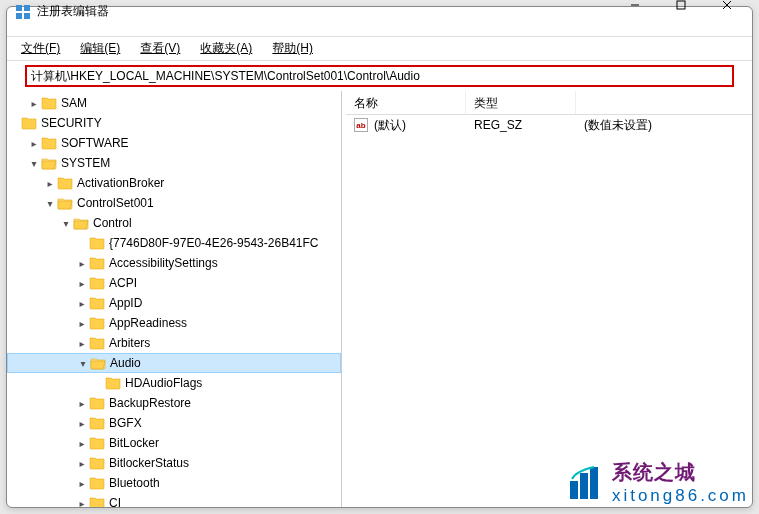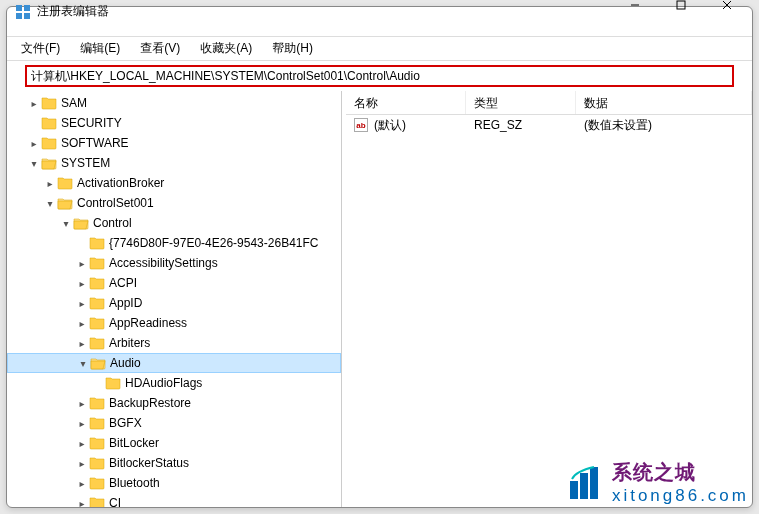--- a/index.html
+++ b/index.html
@@ -45,20 +45,21 @@
     cursor: pointer;
   }
   .menubar {
     height: 24px;
     display: flex;
     align-items: center;
     padding: 0 6px;
     border-bottom: 1px solid #ddd;
     font-size: 12px;
     gap: 4px;
+    text-decoration: underline;
   }
   .menu-item {
     padding: 2px 8px;
     cursor: pointer;
   }
   .addressbar-wrap {
     padding: 4px 18px;
   }
   .addressbar {
     width: 100%;
@@ -225,21 +226,21 @@
     <div class="tree-pane" id="tree-pane">
         <div class="row tree-row" style="padding-left:20px">
           <span class="expander">▸</span>
           <span class="folder-icon">
             <svg width="16" height="16" viewBox="0 0 16 16">
               <path d="M1 3 h5 l1 1 h8 v9 a1 1 0 0 1 -1 1 h-12 a1 1 0 0 1 -1 -1 z" fill="#ffcf4b" stroke="#d4a000" stroke-width="0.5"></path>
             </svg>
           </span>
           <span class="tree-label">SAM</span>
         </div>
-        <div class="row tree-row" style="padding-left:20px">
+        <div class="row tree-row" style="">
           <span class="expander"></span>
           <span class="folder-icon">
             <svg width="16" height="16" viewBox="0 0 16 16">
               <path d="M1 3 h5 l1 1 h8 v9 a1 1 0 0 1 -1 1 h-12 a1 1 0 0 1 -1 -1 z" fill="#ffcf4b" stroke="#d4a000" stroke-width="0.5"></path>
             </svg>
           </span>
           <span class="tree-label">SECURITY</span>
         </div>
         <div class="row tree-row" style="padding-left:20px">
           <span class="expander">▸</span>
@@ -415,21 +416,20 @@
             </svg>
           </span>
           <span class="tree-label">CI</span>
         </div>
       </div>
     <div class="splitter"></div>
     <div class="list-pane">
       <div class="list-header">
         <div class="list-header-col" style="width:120px">名称</div>
         <div class="list-header-col" style="width:110px">类型</div>
-        <div class="list-header-col" style="flex:1">数据</div>
       </div>
       <div class="list-body">
         <div class="list-row">
           <div class="list-cell" style="width:120px">
             <span class="value-icon">ab</span>
             <span>(默认)</span>
           </div>
           <div class="list-cell" style="width:110px">
             <span>REG_SZ</span>
           </div>

